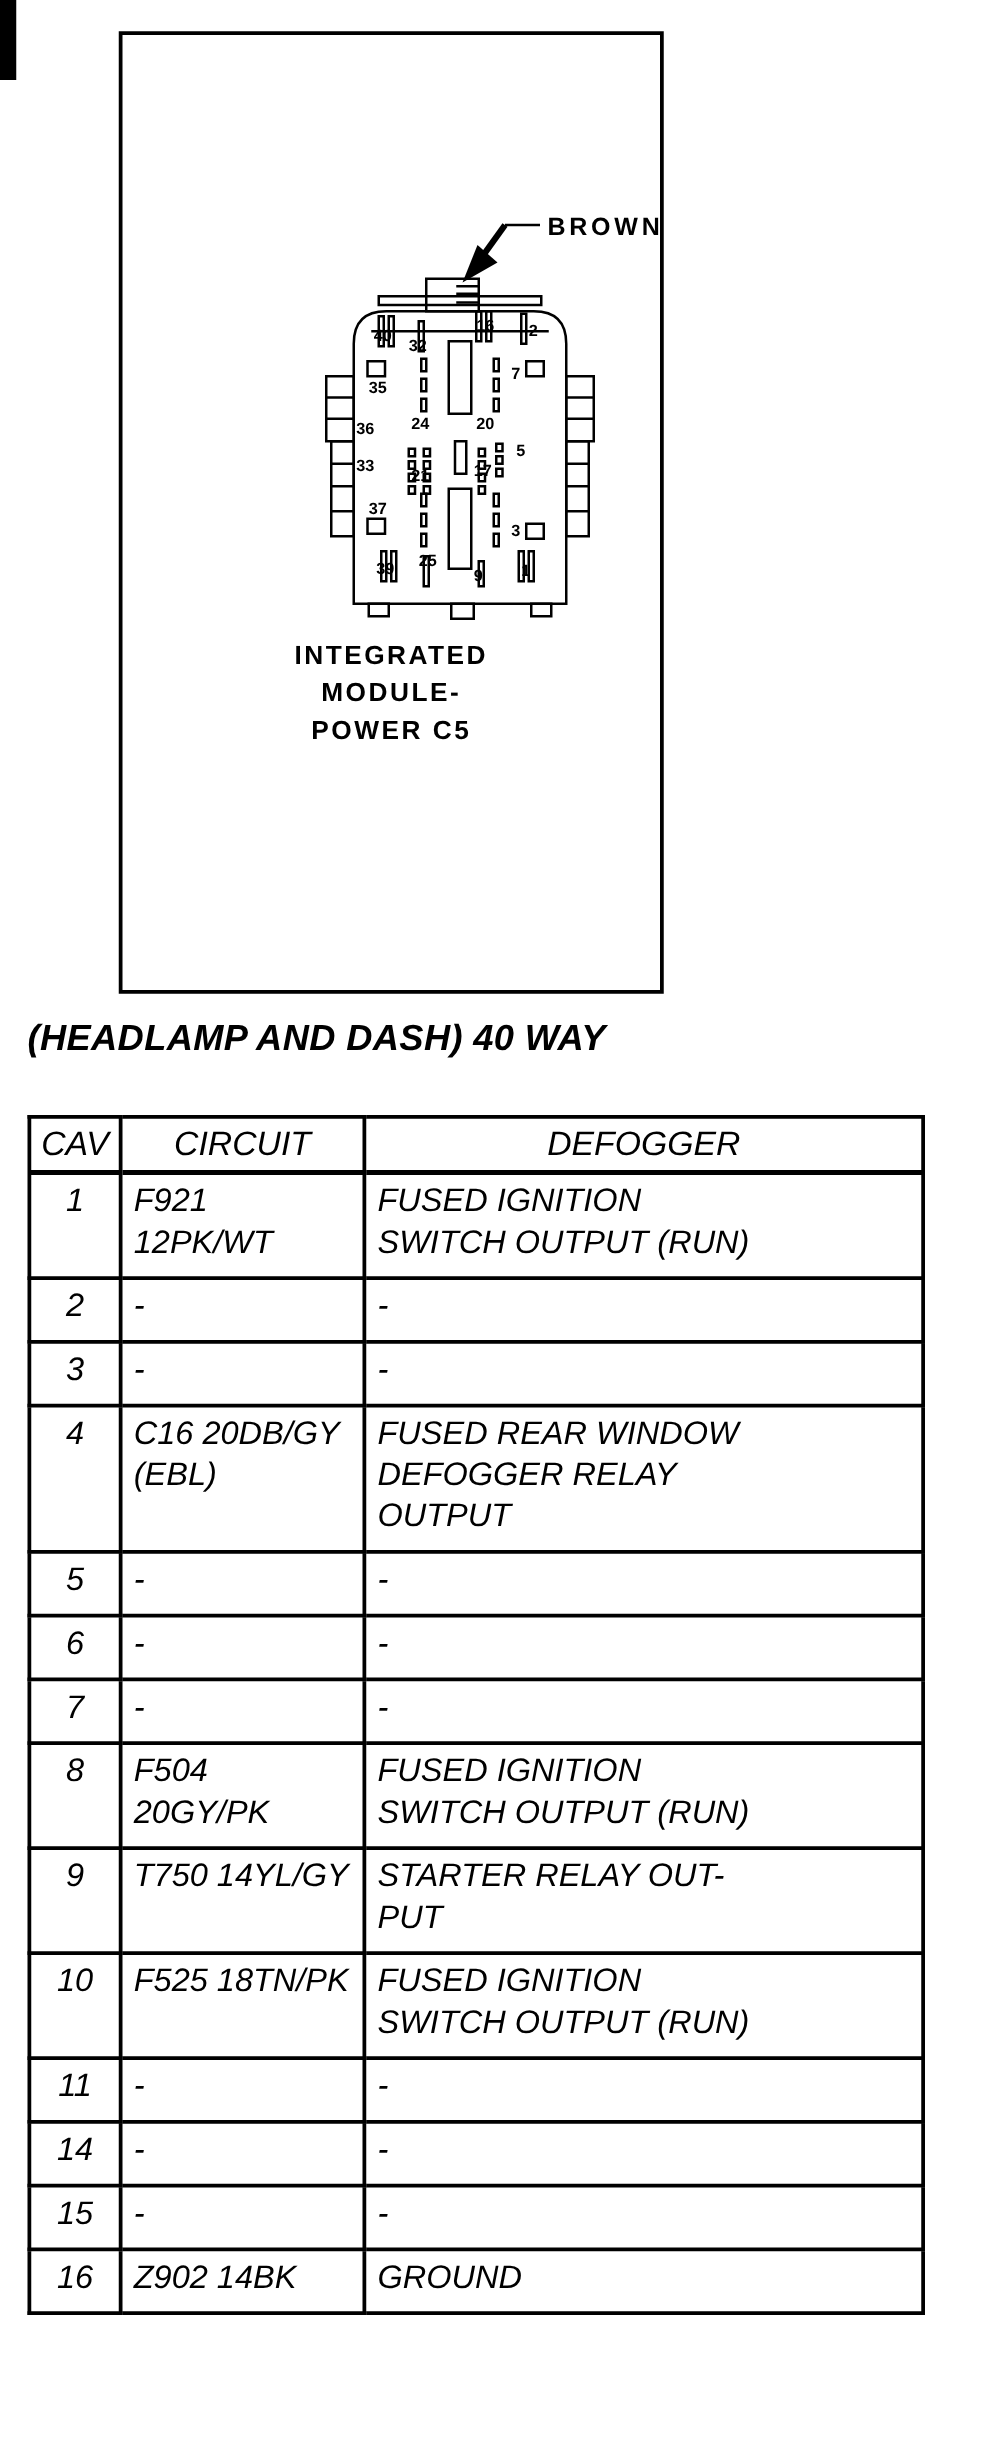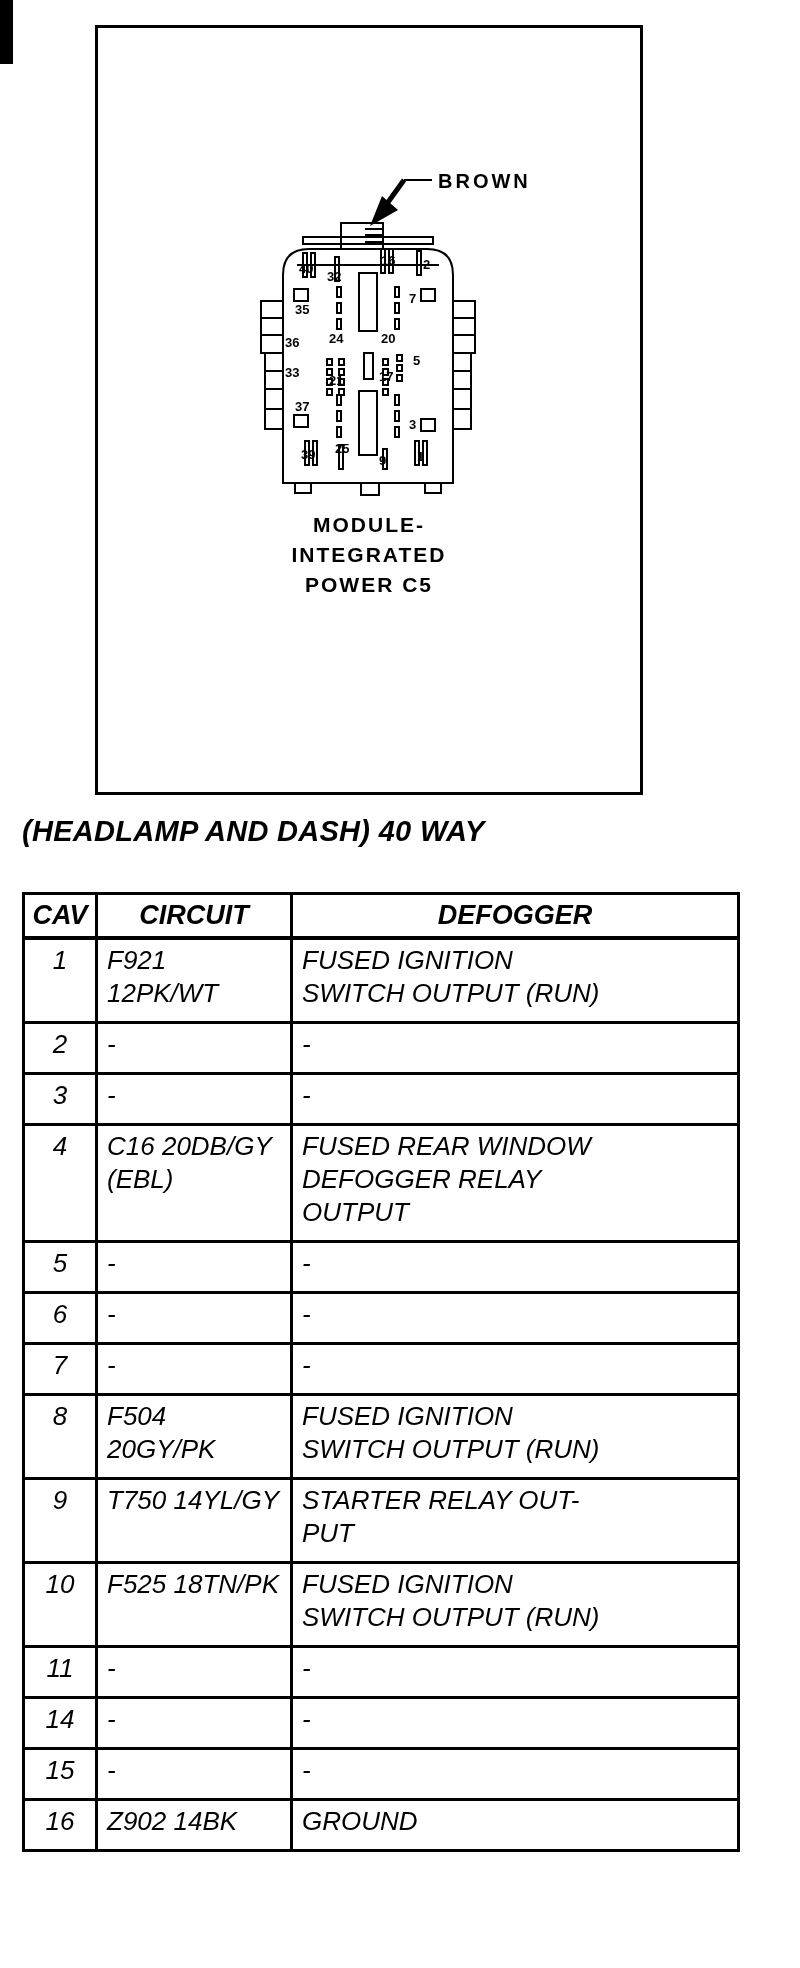--- a/index.html
+++ b/index.html
@@ -9,21 +9,21 @@
     font-family:"Liberation Sans", sans-serif;
     color:#000;
     position:relative;
     overflow:hidden;
   }
   .scan-artifact {
     position:absolute; left:0; top:0; width:13px; height:64px; background:#000;
   }
   .diagram-box {
     position:absolute; left:95px; top:25px;
-    width:548px; height:770px;
+    width:436px; height:770px;
     border:3px solid #000;
     box-sizing:border-box;
   }
   .diagram-svg { position:absolute; left:0; top:0; }
   .connector-caption {
     position:absolute; left:0; top:482px; width:100%;
     text-align:center;
     font-weight:bold; font-size:21px; line-height:30px;
     letter-spacing:2px;
   }
@@ -32,21 +32,21 @@
     font-size:29px; font-weight:bold; font-style:italic;
     line-height:35px; letter-spacing:0.3px;
   }
   .pinout-wrap { position:absolute; left:22px; top:892px; }
   table.pinout {
     border-collapse:collapse; table-layout:fixed;
     width:715px; font-style:italic;
   }
   table.pinout th, table.pinout td { border:3px solid #000; }
   table.pinout th {
-    font-size:27px; font-weight:bold; text-align:center;
+    font-size:27px; font-weight:normal; text-align:center;
     padding:5px 4px; border-bottom-width:4px;
   }
   table.pinout td {
     font-size:26px; vertical-align:top;
     padding:4px 9px 11px 9px; line-height:33px;
     white-space:pre-line;
   }
   table.pinout td.cav { text-align:center; padding-left:2px; padding-right:2px; }
   col.c-cav { width:73px; }
   col.c-circuit { width:195px; }
@@ -176,22 +176,22 @@
         <text class="pin-num" x="134" y="216">3</text>
         <text class="pin-num" x="26" y="246">39</text>
         <text class="pin-num" x="60" y="240">25</text>
         <text class="pin-num" x="104" y="252">9</text>
         <text class="pin-num" x="142" y="248">1</text>
       </g>
     </g>
   </svg>
 
   <div class="connector-caption">
+    <div>INTEGRATED</div>
     <div>MODULE-</div>
-    <div>INTEGRATED</div>
     <div>POWER C5</div>
   </div>
 </div>
 
 <div class="page-title">
   <div>(HEADLAMP AND DASH) 40 WAY</div>
 </div>
 
 <div class="pinout-wrap">
   <table class="pinout">

